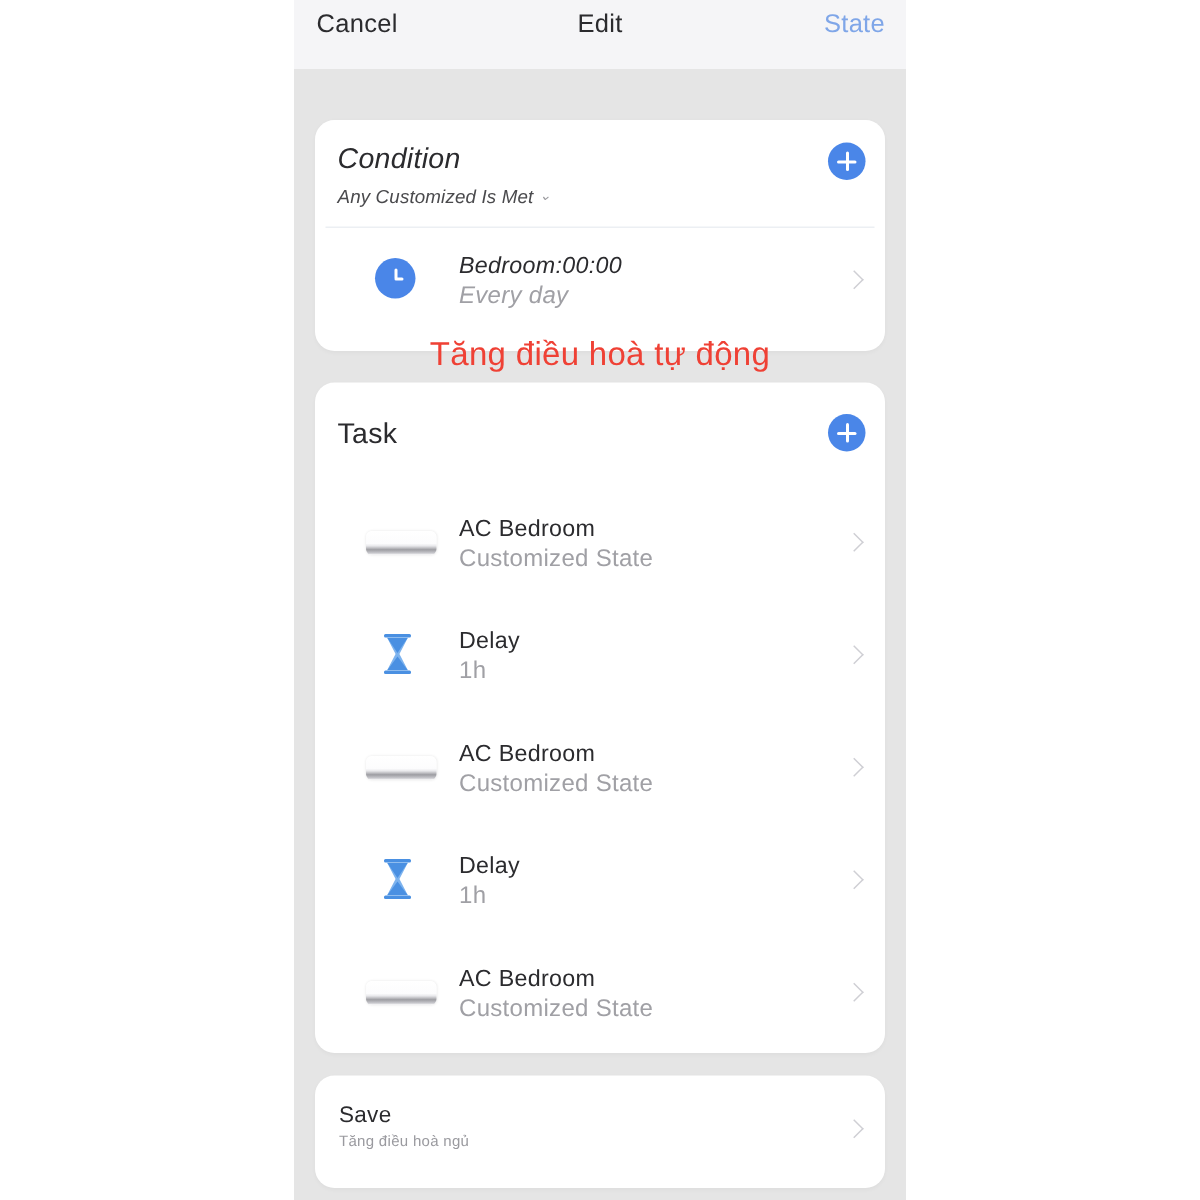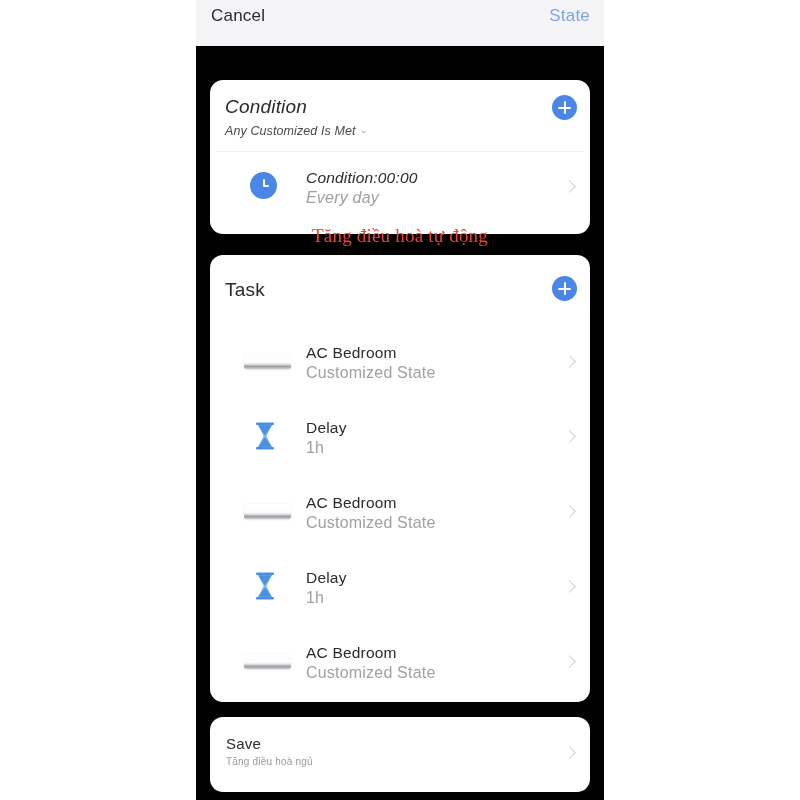--- a/index.html
+++ b/index.html
@@ -11,21 +11,21 @@
     font-family: "Liberation Sans", sans-serif;
     overflow: hidden;
   }
 
   #screen {
     position: absolute;
     left: 196px;
     top: 0;
     width: 408px;
     height: 800px;
-    background: #000000;
+    background: #e5e5e5;
     overflow: hidden;
   }
 
   
   .navbar {
     position: relative;
     height: 46px;
     background: #f5f5f7;
   }
   .nav-cancel {
@@ -253,53 +253,53 @@
   }
 
   
   #annotation {
     position: absolute;
     left: 0;
     right: 0;
     top: 220px;
     text-align: center;
     color: #ef4135;
-    font-size: 19px;
+    font-size: 22px;
     line-height: 31px;
     letter-spacing: .2px;
     pointer-events: none;
     z-index: 20;
-    font-family: Liberation Serif, serif;
   }
   #annotation div { white-space: nowrap; }
 </style>
 </head>
 <body>
 
 <div id="screen">
 
   <div class="navbar">
     <div class="nav-cancel">Cancel</div>
+    <div class="nav-title">Edit</div>
     <div class="nav-save">State</div>
   </div>
 
   <div class="card" id="card-condition">
     <div class="card-head">
       <div class="card-title">Condition</div>
       <div class="card-sub"><span>Any Customized Is Met</span><span class="chev-small">⌄</span></div>
       <div class="plus-btn"></div>
       <div class="divider"></div>
     </div>
 
     <div class="row">
       <div class="row-icon">
         <div class="icon-clock"></div>
       </div>
       <div class="row-text">
-        <div class="row-title">Condition:00:00</div>
+        <div class="row-title">Bedroom:00:00</div>
         <div class="row-sub">Every day</div>
       </div>
       <div class="row-chev"></div>
     </div>
   </div>
 
   <div class="card" id="card-task">
     <div class="card-head">
       <div class="card-title">Task</div>
       <div class="plus-btn"></div>

